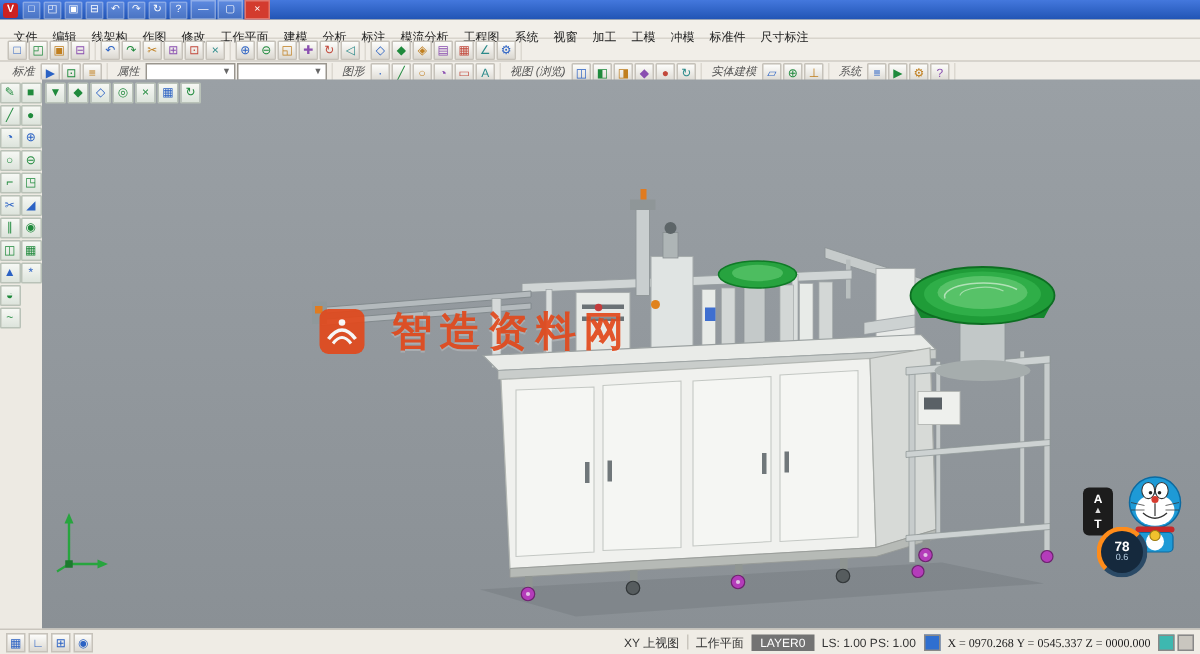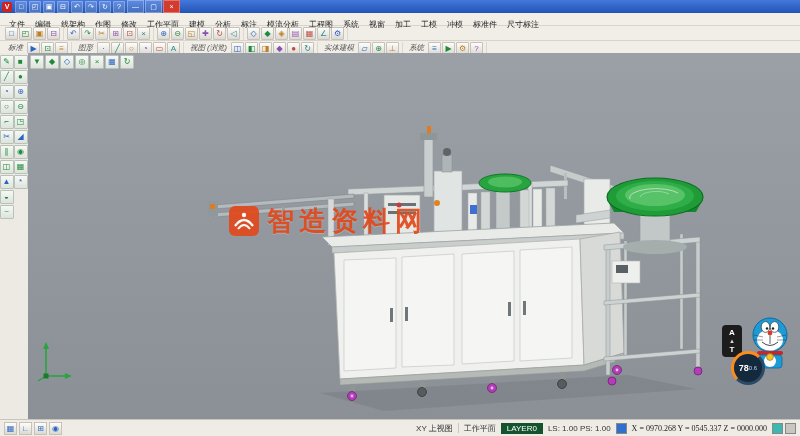--- a/index.html
+++ b/index.html
@@ -39,46 +39,46 @@
   .leftdock{position:absolute;left:0;top:53px;bottom:16px;width:28px;background:#edeae3;
             border-right:1px solid #d5d1c9;display:flex;gap:1px;padding-top:2px;}
   .dockcol{display:flex;flex-direction:column;gap:1px;width:13px;align-items:center;}
   .dicon{width:12px;height:12px;font-size:8px;line-height:12px;text-align:center;color:#1f8a3c;
          background:linear-gradient(#f6f8f4,#dde4dc);border:1px solid #b9c2b8;border-radius:1px;}
   .dicon:nth-child(3n){color:#2b62c4}
   
   .viewport{position:absolute;left:28px;top:53px;right:0;bottom:16px;
             background:linear-gradient(#9aa0a5,#8a9095);overflow:hidden;}
   .floatbar{position:absolute;left:2px;top:2px;display:flex;gap:1px;z-index:7;}
-  .watermark{position:absolute;left:200px;top:150px;display:flex;align-items:center;gap:7px;
+  .watermark{position:absolute;left:184px;top:150px;display:flex;align-items:center;gap:17px;
              z-index:5;opacity:.92;}
   .wm-text{font-size:27px;font-weight:bold;color:#e2491c;letter-spacing:5px;white-space:nowrap;
            text-shadow:0 1px 0 rgba(255,255,255,.22);}
   
   .ucs{position:absolute;left:6px;bottom:38px;z-index:6;}
   .compass{position:absolute;left:694px;top:272px;width:20px;height:32px;background:#1c1c1c;
            border-radius:4px;color:#fff;font-size:8px;font-weight:bold;display:flex;
            flex-direction:column;align-items:center;justify-content:center;gap:1px;z-index:6;}
   .compass .tri{font-size:6px;color:#ddd;}
   .doraemon{position:absolute;left:716px;top:262px;z-index:6;}
   .gauge{position:absolute;left:703px;top:298px;width:28px;height:28px;border-radius:50%;
          background:#15293d;border:3px solid #2b4a66;border-left-color:#ff8c1a;
-         border-top-color:#ff8c1a;z-index:7;display:flex;flex-direction:row;
+         border-top-color:#ff8c1a;z-index:7;display:flex;flex-direction:column;
          align-items:center;justify-content:center;color:#fff;text-align:right;}
   .gauge .gv{font-size:9px;font-weight:bold;line-height:9px;}
   .gauge .gs{font-size:6px;color:#bcd3e8;line-height:7px;}
   
   .statusbar{position:absolute;left:0;right:0;bottom:0;height:16px;background:#efece5;
              border-top:1px solid #c9c5bd;display:flex;align-items:center;font-size:8px;
              color:#333;gap:5px;padding:0 4px;}
   .sicon{width:11px;height:11px;font-size:8px;line-height:11px;text-align:center;
          background:linear-gradient(#fdfdfb,#dcd9d2);border:1px solid #c6c2ba;color:#2b62c4;}
   .spacer{flex:1;}
   .sb-sep{width:1px;height:10px;background:#c9c5bd;}
-  .layer-badge{background:#14532d;color:#fff;padding:0 6px;height:11px;line-height:11px;font-size:8px;}
+  .layer-badge{background:#737373;color:#fff;padding:0 6px;height:11px;line-height:11px;font-size:8px;}
   .coords{font-family:Liberation Serif, serif;font-size:8px;color:#222;
           white-space:nowrap;}
   .chip{width:9px;height:9px;border:1px solid #888;display:inline-block;}
 </style>
 </head>
 <body>
 
 <div id="app">
 
   <div class="titlebar">
@@ -156,20 +156,31 @@
   <div class="toolbar-row">
     <div class="tool-group">
       <span class="tgl">标准</span>
       <span style="display:flex;gap:1px">
           <span class="ticon" title="select-icon">▶</span>
           <span class="ticon" title="window-select-icon">⊡</span>
           <span class="ticon" title="chain-select-icon">≡</span>
         </span>
     </div>
     <div class="tool-group">
+      <span class="tgl">属性</span>
+      <span class="combo">
+        <span></span>
+        <span class="arr">▼</span>
+      </span>
+      <span class="combo">
+        <span></span>
+        <span class="arr">▼</span>
+      </span>
+    </div>
+    <div class="tool-group">
       <span class="tgl">图形</span>
       <span style="display:flex;gap:1px">
           <span class="ticon" title="point-icon">·</span>
           <span class="ticon" title="line-icon">╱</span>
           <span class="ticon" title="circle-icon">○</span>
           <span class="ticon" title="arc-icon">◔</span>
           <span class="ticon" title="rectangle-icon">▭</span>
           <span class="ticon" title="text-tool-icon">A</span>
         </span>
     </div>

